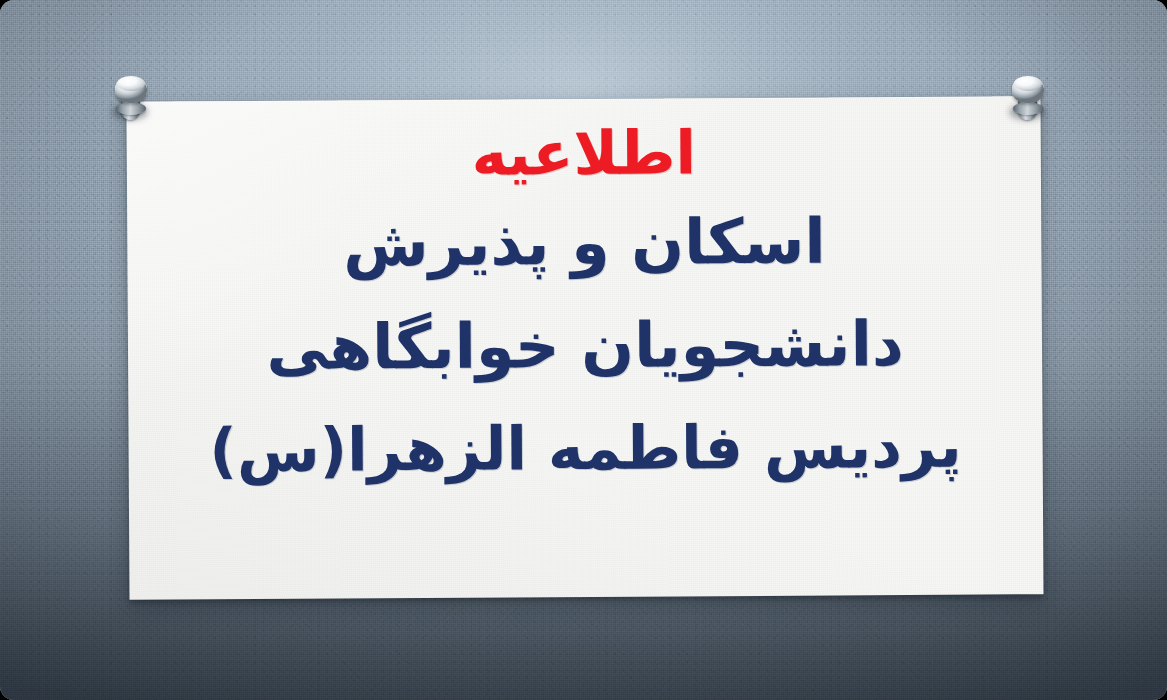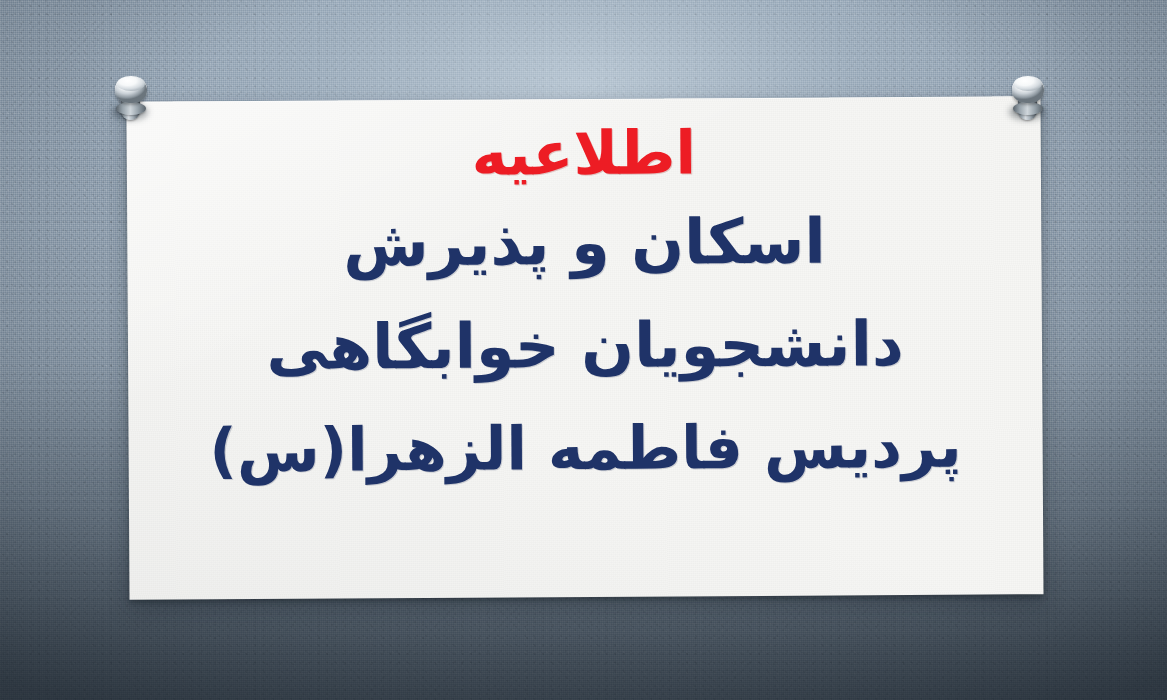--- a/index.html
+++ b/index.html
@@ -8,20 +8,21 @@
     padding: 0;
     background: #000;
   }
   #stage {
     position: relative;
     width: 1167px;
     height: 700px;
     overflow: hidden;
     font-family: "DejaVu Sans", "Liberation Sans", sans-serif;
     background: #8D9CAB;
+    border-radius: 14px;
   }
 
   
   .bg-base {
     position: absolute;
     inset: 0;
     background: #93A2B1;
   }
   
   .bg-weave {

